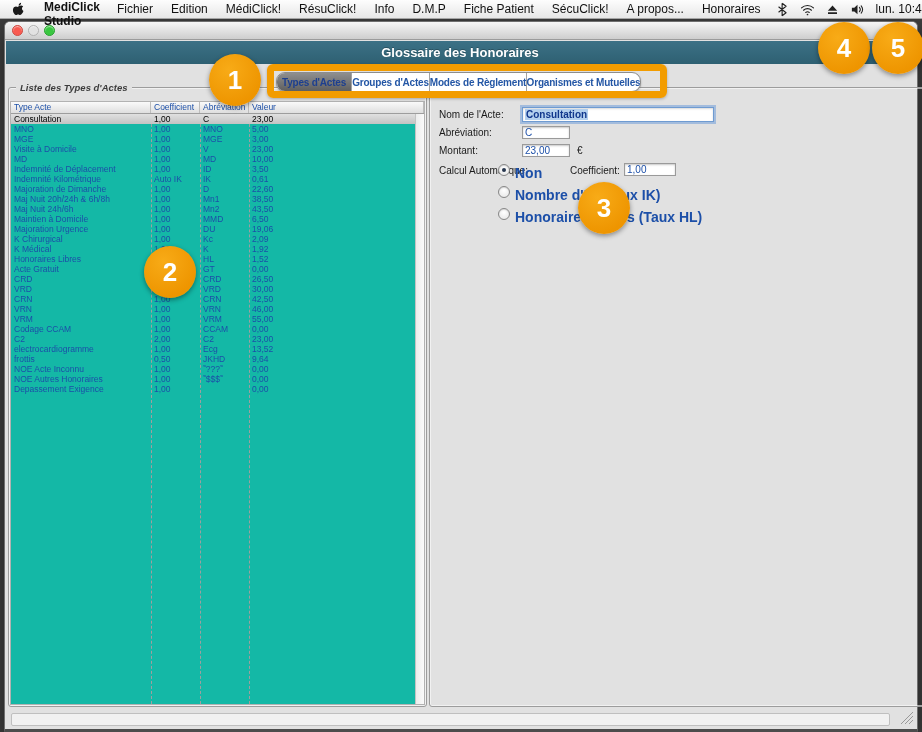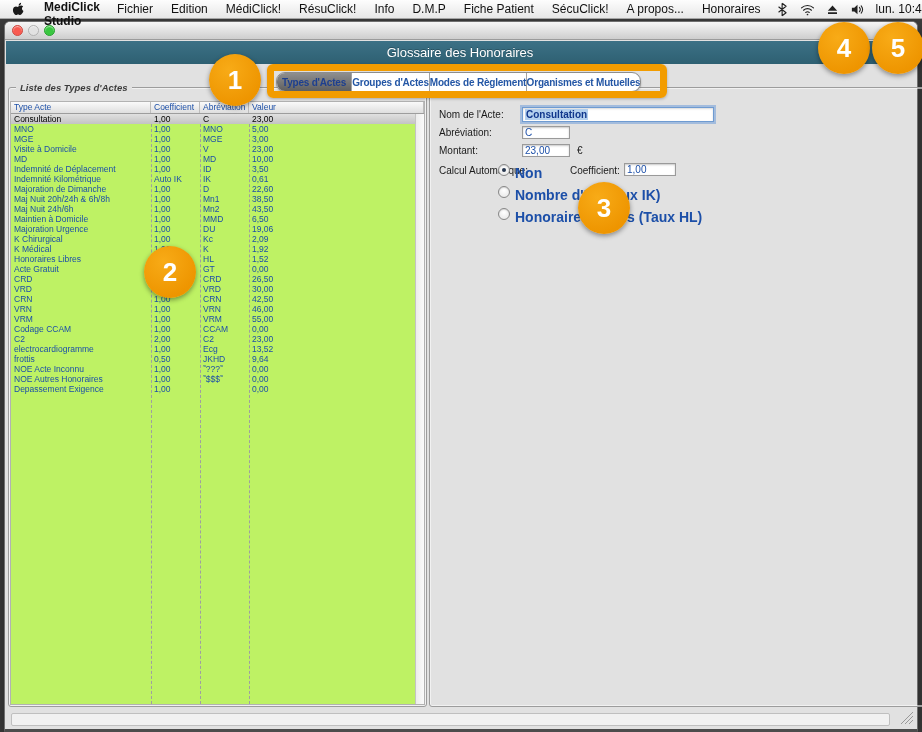--- a/index.html
+++ b/index.html
@@ -29,21 +29,21 @@
     background:linear-gradient(#f6f6f6,#cecece);border-bottom:1px solid #9b9b9b;
     border-radius:5px 5px 0 0}
   .light{position:absolute;top:3px;width:11px;height:11px;border-radius:50%;
     box-shadow:inset 0 1px 1px rgba(255,255,255,.6)}
   .light.red{left:7px;background:#f95a50;border:1px solid #ce4a41}
   .light.min{left:23px;background:#e2e2e2;border:1px solid #b2b2b2}
   .light.grn{left:39px;background:#39c740;border:1px solid #27a22f}
 
   .teal{position:absolute;left:1px;right:3px;top:19px;height:23px;
     background:linear-gradient(#3c7186,#2e6072);display:flex;align-items:center;
-    justify-content:center;color:#fff;font-size:13px;font-weight:normal;
+    justify-content:center;color:#fff;font-size:13px;font-weight:bold;
     text-shadow:0 -1px 0 rgba(0,0,0,.25)}
 
   
   .tabbar{position:absolute;left:271px;top:50px;height:20px;display:flex;
     background:#fff;border:1px solid #8d8d8d;border-radius:9px;overflow:hidden;
     box-shadow:0 1px 2px rgba(0,0,0,.25);z-index:5}
   .tab{display:flex;align-items:center;justify-content:center;font-size:10px;
     font-weight:bold;color:#2356a5;border-right:1px solid #a3a3a3;
     white-space:nowrap;letter-spacing:-.2px}
   .tab:last-child{border-right:none}
@@ -54,21 +54,21 @@
   
   .gbox{position:absolute;border:1px solid #9c9c9c;border-radius:3px;
     box-shadow:inset 0 0 0 1px rgba(255,255,255,.55)}
   .gb-left{left:3px;top:65px;width:419px;height:620px}
   .gb-right{left:424px;top:65px;width:587px;height:620px}
   .gb-label{position:absolute;top:-6px;left:7px;background:#e1e1e1;padding:0 4px;
     font-size:9.5px;font-style:italic;font-weight:bold;color:#3c3c3c;white-space:nowrap}
 
   
   .table-wrap{position:absolute;left:1px;top:13px;right:1px;bottom:1px;
-    background:#bef264;border:1px solid #b2b2b2}
+    background:#14b8a6;border:1px solid #b2b2b2}
   .thead{position:absolute;left:0;top:0;right:0;height:12px;display:flex;
     background:linear-gradient(#fafafa,#dedede);border-bottom:1px solid #9d9d9d}
   .tc{padding-left:3px;white-space:nowrap;overflow:hidden;font-size:8.5px;
     line-height:10px;color:#1c4fa8}
   .tc.h{line-height:11px;border-right:1px solid #bdbdbd}
   .c0{width:140px;flex:none}.c1{width:49px;flex:none}
   .c2{width:49px;flex:none}.c3{flex:1}
   .tbody-area{position:absolute;left:0;top:12px;right:9px;bottom:0}
   .colline{position:absolute;top:0;bottom:0;width:0;border-left:1px dashed #9f9f9f}
   .l1{left:140px}.l2{left:189px}.l3{left:238px}

